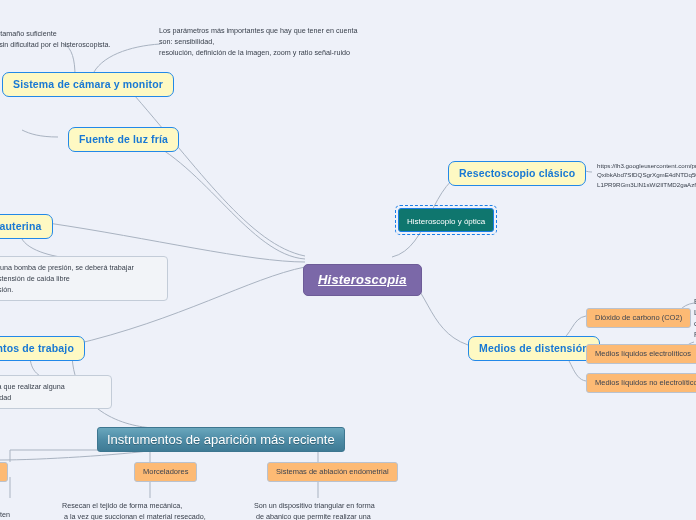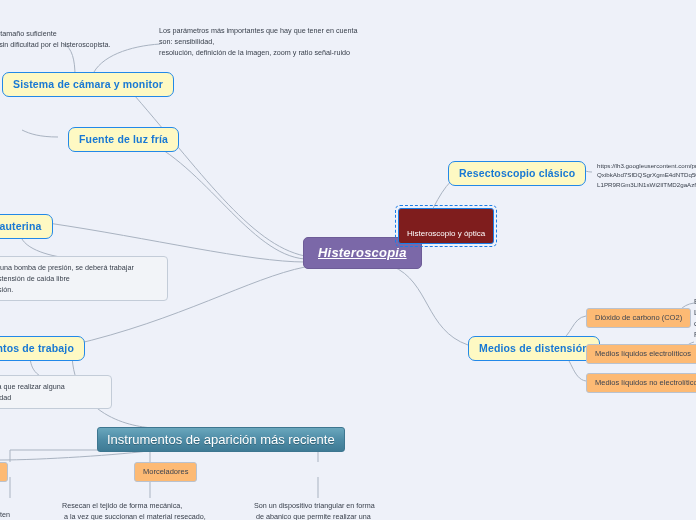--- a/index.html
+++ b/index.html
@@ -54,26 +54,26 @@
     border-radius: 7px;
     color: #1878d4;
     font-weight: bold;
     font-size: 10.5px;
     padding: 5px 10px 6px 10px;
     letter-spacing: .15px;
   }
 
   
   .filled-node {
-    background: #7f1d1d;
+    background: #0f766e;
     border: 1px solid #1a7ee8;
     border-radius: 3px;
     color: #ffffff;
     font-size: 8px;
-    padding: 20px 8px 5px 8px;
+    padding: 8px 8px 5px 8px;
   }
   .filled-node .sel-ring {
     position: absolute;
     left: -4px; top: -4px; right: -4px; bottom: -4px;
     border: 1.2px dashed #1a7ee8;
     border-radius: 5px;
   }
 
   
   .teal-node {
@@ -177,21 +177,21 @@
       <path d="M318,450 L318,462" stroke="#a9b3c1"></path>
 
       <path d="M10,477 L10,498" stroke="#a9b3c1"></path>
       <path d="M150,477 L150,498" stroke="#a9b3c1"></path>
       <path d="M318,477 L318,498" stroke="#a9b3c1"></path>
 
       <path d="M0,460 C40,460 120,455 156,450" stroke="#a9b3c1"></path>
     </g>
   </svg>
 
-  <div class="node root-node" style="left:303px; top:237px;">Histeroscopia</div>
+  <div class="node root-node" style="left:303px; top:264px;">Histeroscopia</div>
 
   <div class="node main-node" style="left:2px; top:72px;">Sistema de cámara y monitor</div>
 
   <div class="note" style="left:-52px; top:28px; width:210px;">or debe tener el tamaño suficiente
 sea visualizado sin dificultad por el histeroscopista.</div>
 
   <div class="note" style="left:159px; top:25px; width:200px;">Los parámetros más importantes que hay que tener en cuenta
 son: sensibilidad,
 resolución, definición de la imagen, zoom y ratio señal-ruido</div>
 
@@ -242,18 +242,19 @@
   <div class="note" style="left:-18px; top:498px; width:80px;">láser
 permiten
 pequeño calibre</div>
 
   <div class="node leaf-node" style="left:124px; top:462px;margin-left:10px;">Morceladores</div>
 
   <div class="note" style="left:62px; top:500px; width:230px;">Resecan el tejido de forma mecánica,
  a la vez que succionan el material resecado,
 debido a que presentan una conexión a un sistema de</div>
 
+  <div class="node leaf-node" style="left:267px; top:462px;">Sistemas de ablación endometrial</div>
 
   <div class="note" style="left:254px; top:500px; width:240px;">Son un dispositivo triangular en forma
  de abanico que permite realizar una
 ablación endometrial de forma rápida y sencilla</div>
 
 </div>
 
 </body></html>

